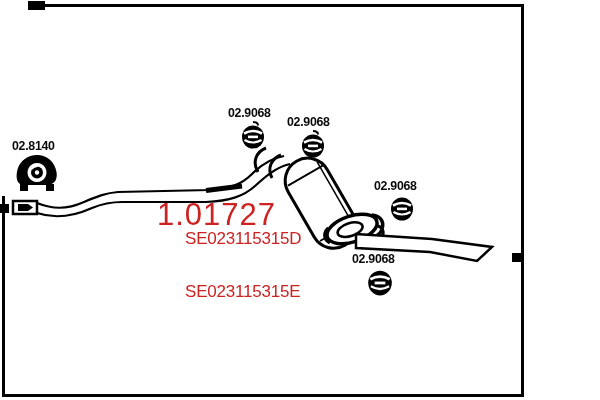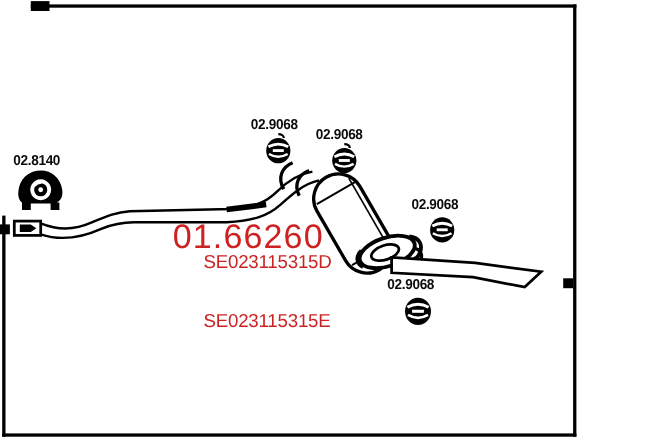--- a/index.html
+++ b/index.html
@@ -105,17 +105,17 @@
   </svg>
 
   <div class="part-label" style="left:352px;top:252px;">02.9068</div>
   <svg class="part-icon" style="left:366px;top:267px;" width="28" height="30" viewBox="0 0 26 28">
     <ellipse cx="13" cy="15" rx="11" ry="11.5" fill="#000"></ellipse>
     <path d="M4,11.5 q9,-5 18,0" stroke="#fff" stroke-width="2.6" fill="none"></path>
     <path d="M4.5,18 q8.5,5 17,0" stroke="#fff" stroke-width="2.2" fill="none"></path>
     <rect x="8" y="13.6" width="10" height="2.6" fill="#fff"></rect>
   </svg>
 
-  <div class="main-code">01.66260</div>
+  <div class="main-code">1.01727</div>
   <div class="oem-code oem-d">SE023115315D</div>
   <div class="oem-code oem-e">SE023115315E</div>
 
 </div>
 
 </body></html>

